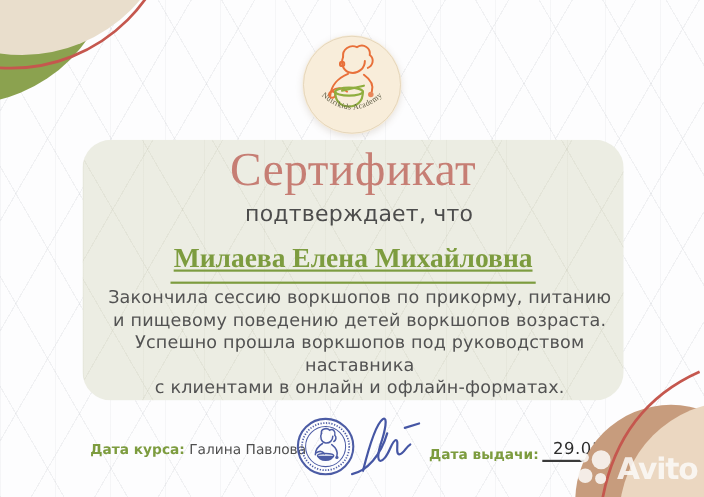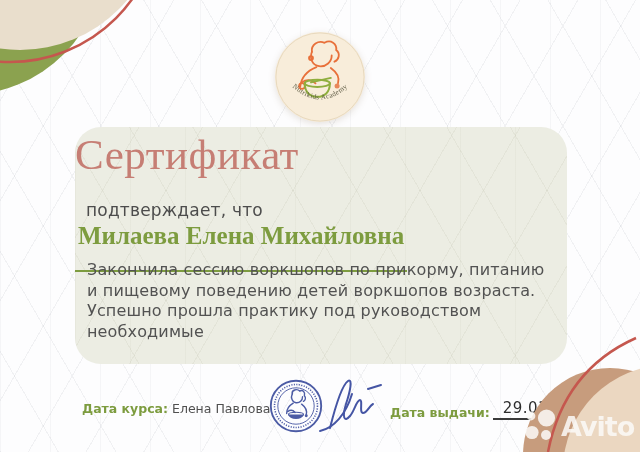--- a/index.html
+++ b/index.html
@@ -24,31 +24,31 @@
   .logo svg{display:block;}
   
   .card{
     left:75px;top:127px;width:492px;height:237px;border-radius:26px;
     background-color:#ecede3;
     background-image:
       repeating-linear-gradient(120deg, rgba(140,140,110,0.09) 0 1px, transparent 1px 55px),
       repeating-linear-gradient(60deg,  rgba(140,140,110,0.09) 0 1px, transparent 1px 55px),
       repeating-linear-gradient(90deg,  rgba(140,140,110,0.06) 0 1px, transparent 1px 55px);
   }
-  .card .line{left:0;right:0;}
+  .card .line{left:0;right:0;text-align:center;}
   .cert-title{
     top:0px;font-family:"Liberation Serif","DejaVu Serif",serif;
     font-size:43px;line-height:56px;color:#c67e74;letter-spacing:0.5px;font-weight:400;
   }
-  .cert-subtitle{top:72px;font-size:17px;line-height:22px;color:#4c4c4c;letter-spacing:0.2px;padding-left:11px;}
+  .cert-subtitle{top:56px;font-size:20px;line-height:22px;color:#4c4c4c;letter-spacing:0.2px;padding-left:11px;}
   .cert-name{top:94px;}
   .cert-name span{
     display:inline-block;font-family:"Liberation Serif","DejaVu Serif",serif;
     font-weight:bold;font-size:25px;line-height:29px;color:#7d9c3f;
-    border-bottom:2px solid #7d9c3f;padding:0 3px 20px 3px;
+    border-bottom:2px solid #7d9c3f;padding:0 3px 6px 3px;text-decoration:underline;
   }
   .cert-body{top:133px;font-size:16px;line-height:20.5px;color:#525252;letter-spacing:0.15px;margin-left:12px;}
   
   .author{left:82px;top:401px;font-size:12.5px;line-height:16px;white-space:nowrap;}
   .label-green{color:#7d9c3f;font-weight:bold;}
   .label-dark{color:#4f4f4f;}
   .stamp{left:268px;top:378px;}
   .signature{left:300px;top:372px;}
   .date{left:390px;top:399px;display:flex;align-items:flex-end;white-space:nowrap;}
   .date .label-green{font-size:12.5px;}
@@ -108,27 +108,28 @@
 
   <div class="abs card">
     <div class="abs line cert-title">Сертификат</div>
     <div class="abs line cert-subtitle">подтверждает, что</div>
     <div class="abs line cert-name">
       <span>Милаева Елена Михайловна</span>
     </div>
     <div class="abs line cert-body">
       <div>Закончила сессию воркшопов по прикорму, питанию</div>
       <div>и пищевому поведению детей воркшопов возраста.</div>
-      <div>Успешно прошла практику под руководством необходимые</div>
+      <div>Успешно прошла воркшопов под руководством наставника</div>
+      <div>с клиентами в онлайн и офлайн-форматах.</div>
     </div>
   </div>
 
   <div class="abs author">
     <span class="label-green">Дата курса:</span>
-    <span class="label-dark">Елена Павлова</span>
+    <span class="label-dark">Галина Павлова</span>
   </div>
 
   <svg class="abs stamp z20" width="56" height="56" viewBox="0 0 60 60" opacity="0.92">
     <circle cx="30" cy="30" r="27" fill="none" stroke="#3e4f9e" stroke-width="2"></circle>
     <circle cx="30" cy="30" r="23" fill="none" stroke="#3e4f9e" stroke-width="1.7" stroke-dasharray="1.2 1.5"></circle>
     <circle cx="30" cy="30" r="19.5" fill="none" stroke="#3e4f9e" stroke-width="1"></circle>
     <g fill="none" stroke="#3e4f9e" stroke-width="1.5" stroke-linecap="round">
       <path d="M26,17 C25,13 31,11 34,14 C37,12 40,15 39,19 C41,21 40,24 38,25"></path>
       <path d="M26,17 C24,21 26,26 30,26.5 C34,27 37,24 37,20"></path>
       <path d="M27,27 C22,30 20,34 20,38"></path>

